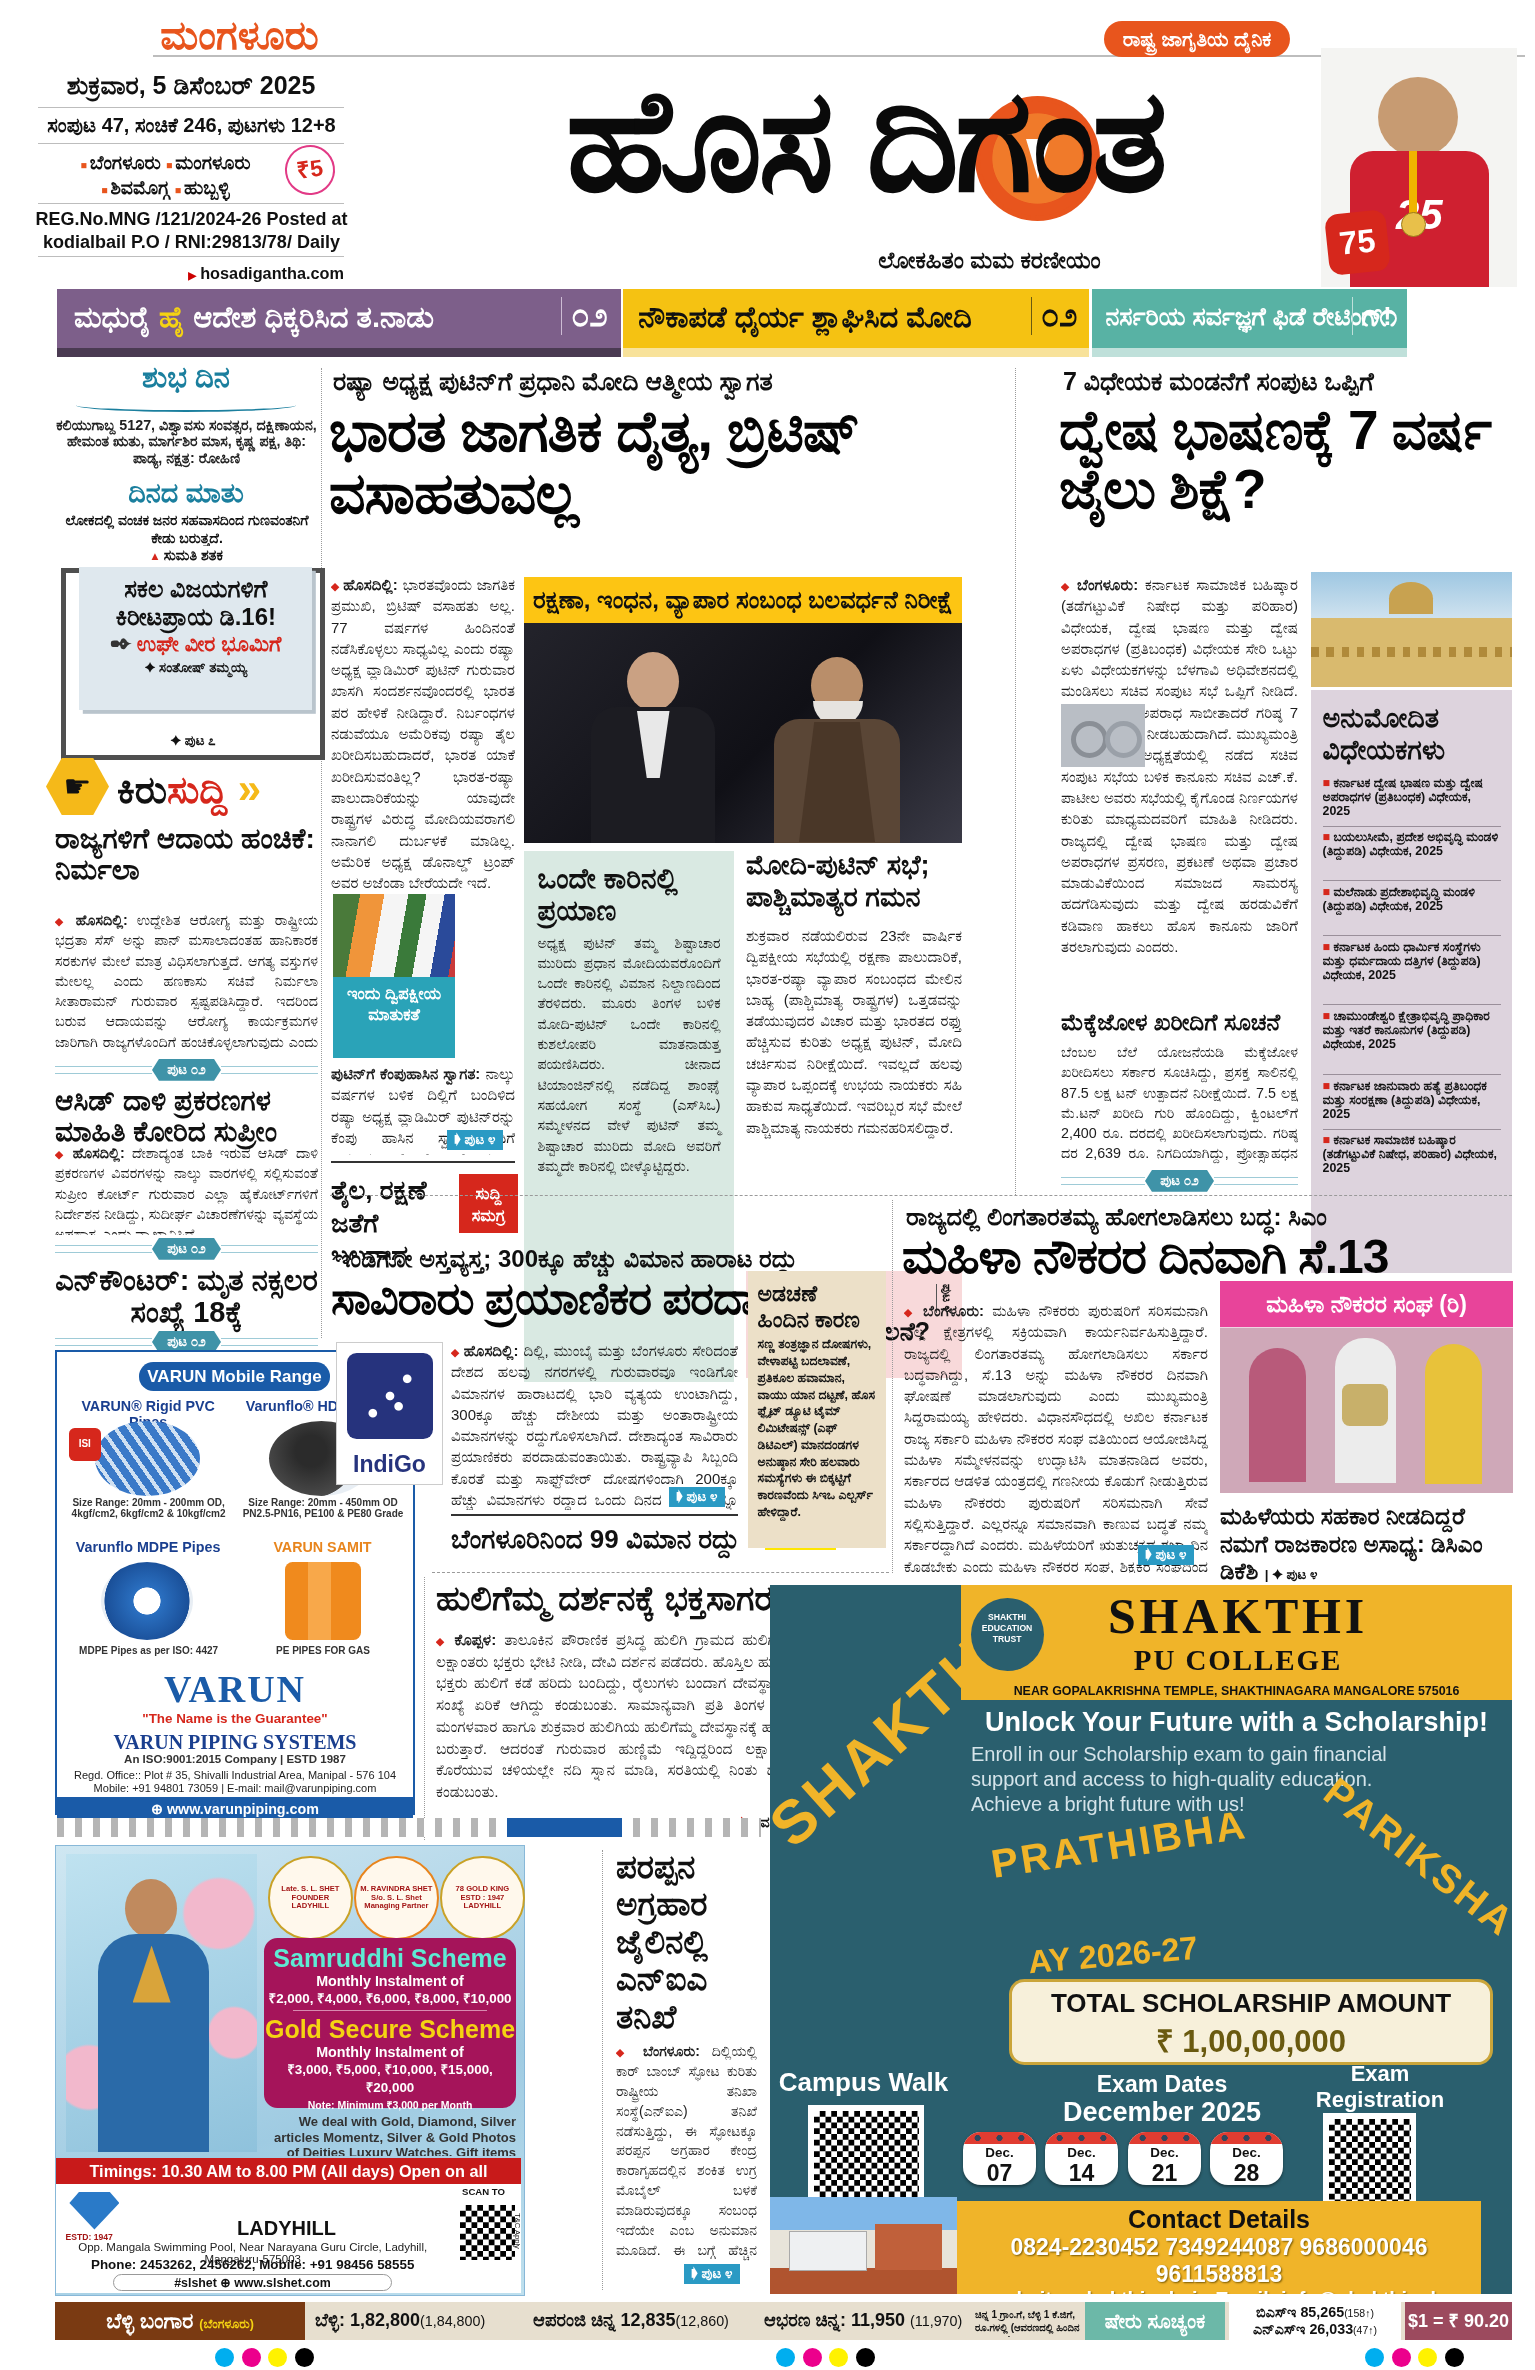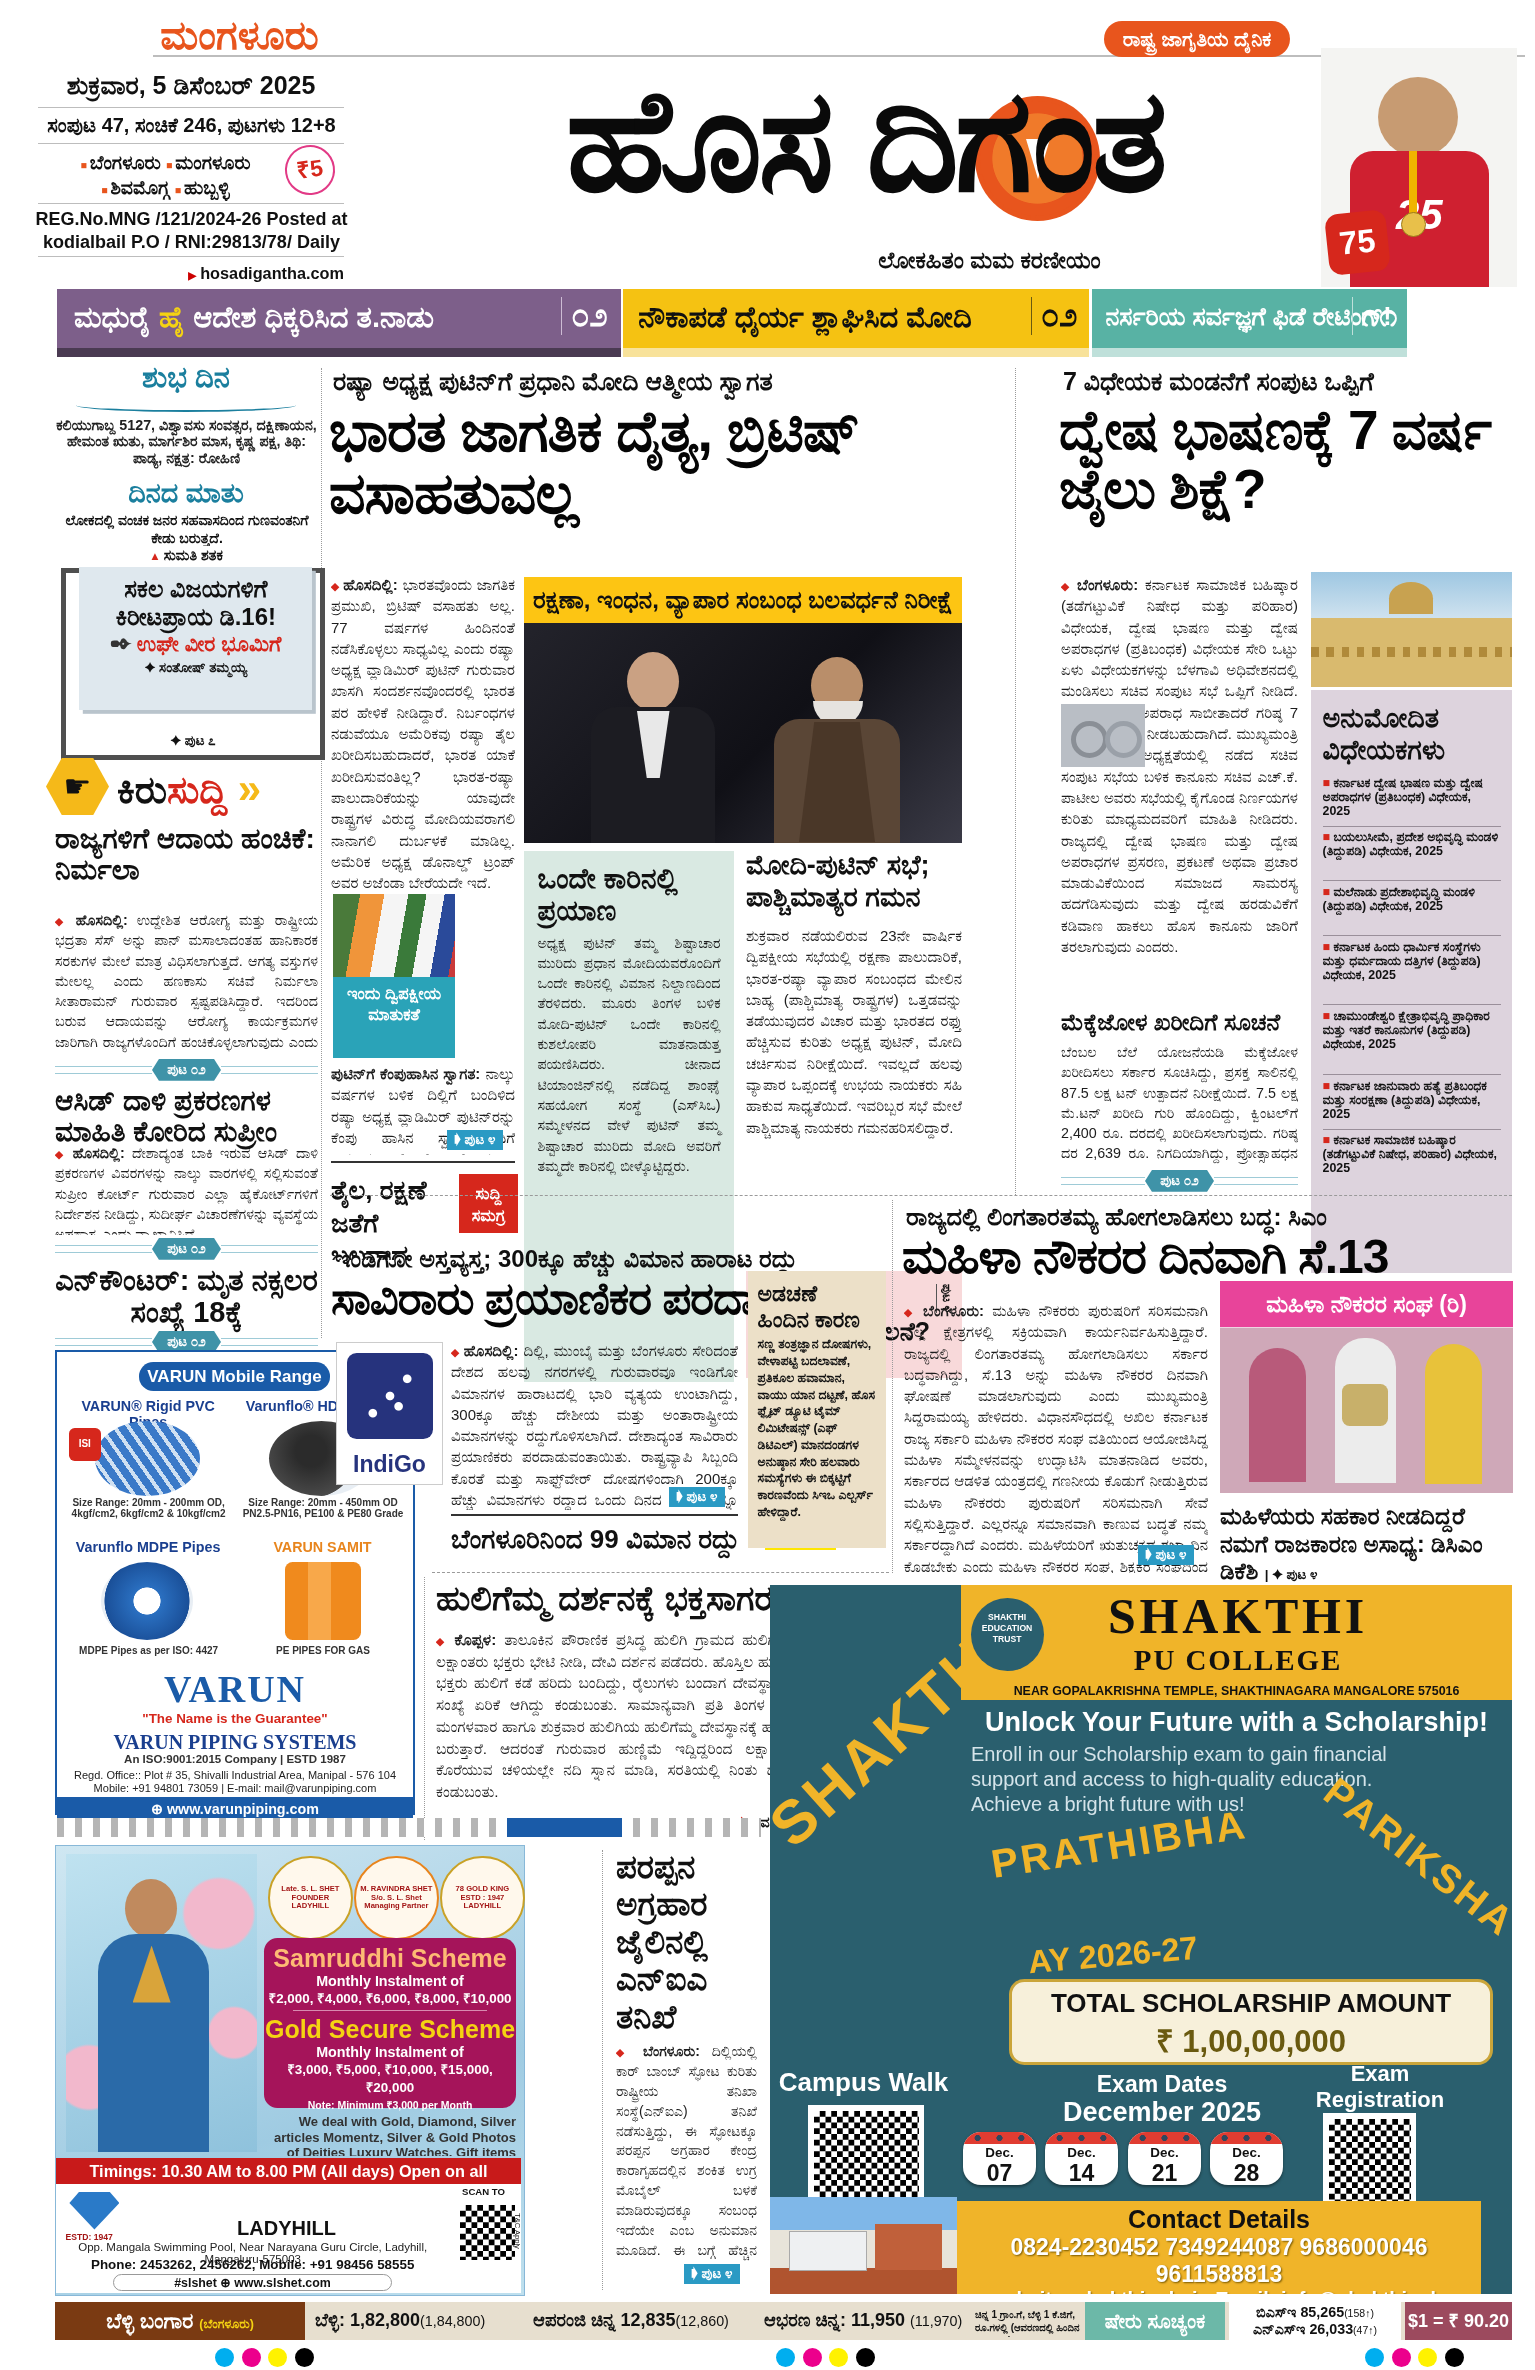--- a/index.html
+++ b/index.html
@@ -328,21 +328,21 @@
   <div class="abs clip" style="left:9.6px;top:7.6px;width:191px;height:298px;">
     <i class="abs" style="left:0;top:0;width:100%;height:100%;background:radial-gradient(circle at 80% 20%,#f2b8cc 12%,transparent 13%),radial-gradient(circle at 88% 60%,#f2b8cc 10%,transparent 11%),radial-gradient(circle at 12% 75%,#f2b8cc 11%,transparent 12%),linear-gradient(160deg,#bfe2f0,#8fc2dc);"></i>
     <i class="abs" style="left:59px;top:25px;width:52px;height:59px;border-radius:50%;background:#c08a5e;"></i>
     <i class="abs" style="left:32.5px;top:80px;width:111px;height:218px;border-radius:38px 38px 0 0;background:#2a6aa8;"></i>
     <i class="abs" style="left:67px;top:92px;width:38px;height:57px;background:#d9a43a;clip-path:polygon(50% 0,100% 100%,0 100%);"></i>
   </div>
   <div class="abs badge-circ" style="left:212px;top:9.6px;width:75px;height:75px;">Late. S. L. SHET FOUNDER LADYHILL</div>
   <div class="abs badge-circ" style="left:298px;top:9.6px;width:75px;height:75px;border-color:#e8851d;">M. RAVINDRA SHET S/o. S. L. Shet Managing Partner</div>
   <div class="abs badge-circ" style="left:384px;top:9.6px;width:75px;height:75px;">78 GOLD KING ESTD : 1947 LADYHILL</div>
   <div class="abs" style="left:208px;top:92px;width:252px;height:170px;background:#a5145a;border-radius:13.4px;color:#fff;text-align:center;">
-    <div class="xb" style="color:#fdba74;font-size:25px;margin-top:5.7px;">Samruddhi Scheme</div>
+    <div class="xb" style="color:#5eead4;font-size:25px;margin-top:5.7px;">Samruddhi Scheme</div>
     <div class="b" style="font-size:14.3px;">Monthly Instalment of</div>
     <div class="b" style="font-size:13.4px;">₹2,000, ₹4,000, ₹6,000, ₹8,000, ₹10,000</div>
     <div style="border-top:1px solid #d88ab0;margin:3.8px 29px;"></div>
     <div class="xb" style="color:#f5d312;font-size:25px;">Gold Secure Scheme</div>
     <div class="b" style="font-size:14.3px;">Monthly Instalment of</div>
     <div class="b" style="font-size:13.4px;">₹3,000, ₹5,000, ₹10,000, ₹15,000, ₹20,000</div>
     <div class="b" style="font-size:10.5px;margin-top:1.9px;">Note: Minimum ₹3,000 per Month</div>
   </div>
   <div class="abs b clip" style="left:208px;top:268px;width:252px;height:42px;font-size:13px;text-align:right;color:#333;line-height:1.2;">We deal with Gold, Diamond, Silver articles Momentz, Silver &amp; Gold Photos of Deities Luxury Watches, Gift items</div>
   <div class="abs wht b ctr" style="left:0px;top:312px;width:465px;height:27px;background:#c81a1a;font-size:16.3px;line-height:27px;">Timings: 10.30 AM to 8.00 PM (All days) Open on all Sundays</div>

